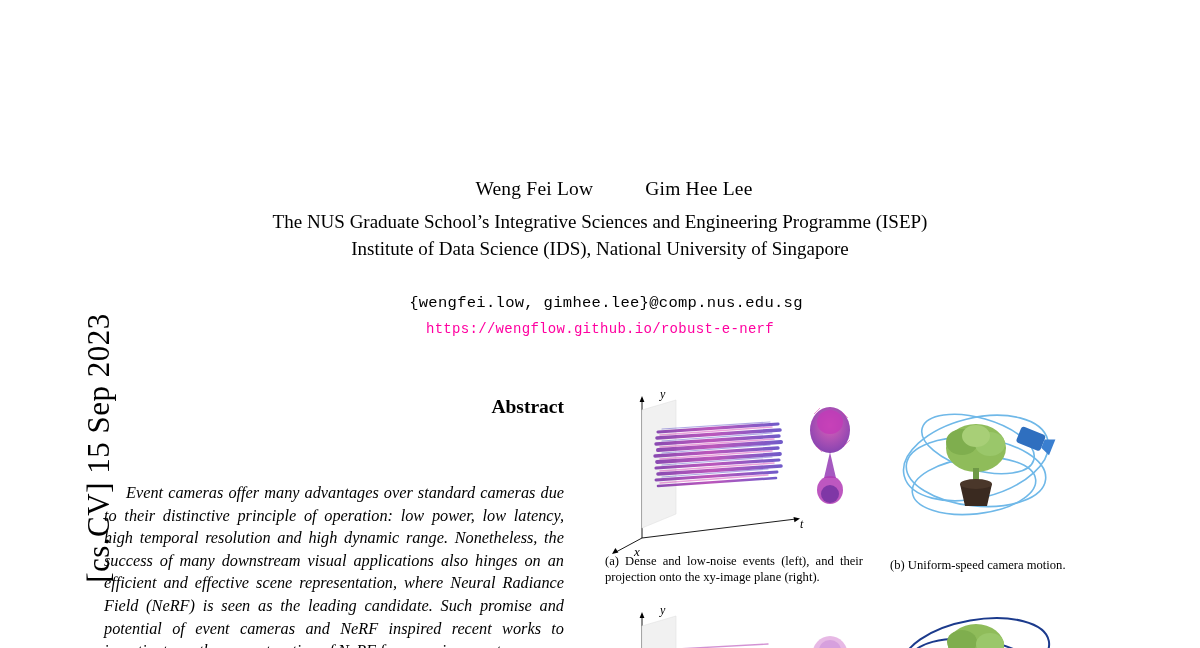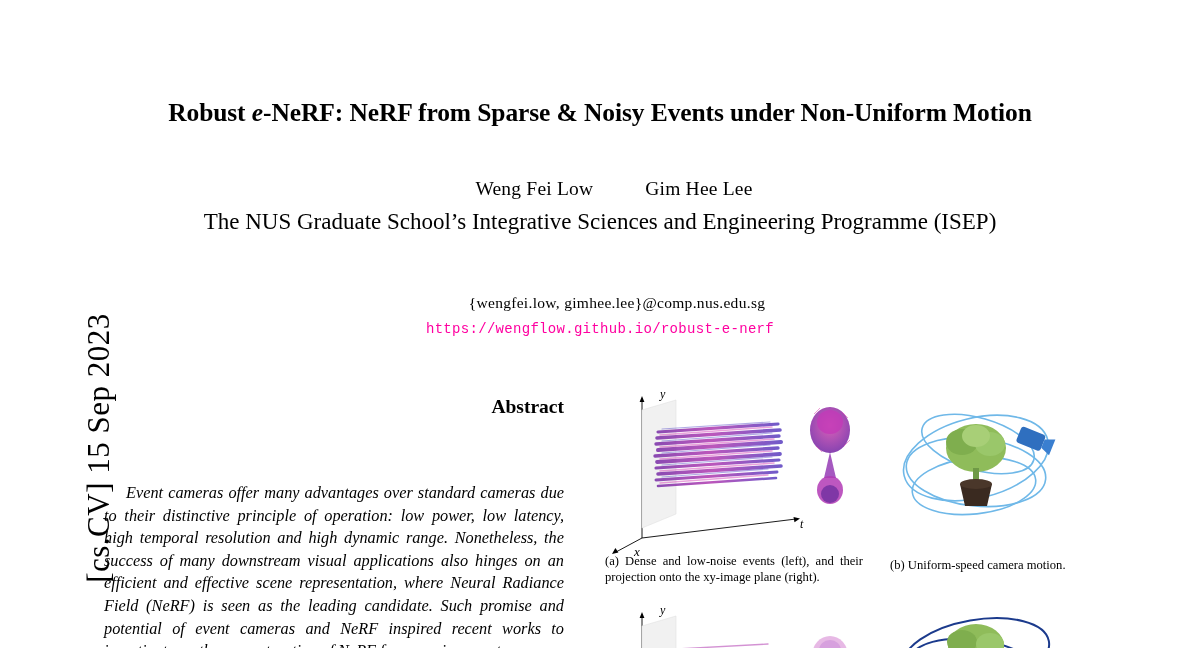--- a/index.html
+++ b/index.html
@@ -75,32 +75,32 @@
     display: inline-block;
     width: 52px;
   }
 
   .affil {
     position: absolute;
     left: 100px;
     top: 208px;
     width: 1000px;
     text-align: center;
-    font-size: 23px;
+    font-size: 19px;
     line-height: 27px;
     font-family: Liberation Serif, serif;
   }
 
   .emails {
     position: absolute;
-    left: 117px;
+    left: 106px;
     top: 294px;
     width: 1000px;
     text-align: center;
-    font-family: Liberation Serif, serif;
+    font-family: Liberation Mono, monospace;
     font-size: 15.5px;
     letter-spacing: 0.3px;
   }
   .url {
     position: absolute;
     left: 100px;
     top: 321px;
     width: 1000px;
     text-align: center;
     font-family: "Liberation Mono", monospace;
@@ -175,32 +175,30 @@
 
   svg { display: block; }
 </style>
 </head>
 <body>
 
 <div class="arxiv-stamp">[cs.CV]  15 Sep 2023</div>
 
 <div class="page">
 
-  <div class="title">
-    <span>Robust </span><span class="em">e</span><span>-NeRF: NeRF from Sparse &amp; Noisy Events under Non-Uniform Motion</span>
-  </div>
 
   <div class="authors">
     <span class="author-names">
       <span>Weng Fei Low</span><span class="gap"></span><span>Gim Hee Lee</span>
     </span>
   </div>
 
   <div class="affil">
     <span class="author-line">The NUS Graduate School’s Integrative Sciences and Engineering Programme (ISEP)</span>
+    <span class="author-line">Institute of Data Science (IDS), National University of Singapore</span>
   </div>
 
   <div class="emails">{wengfei.low, gimhee.lee}@comp.nus.edu.sg</div>
 
   <a class="url" href="#">https://wengflow.github.io/robust-e-nerf</a>
 
   <div class="abstract-head">Abstract</div>
 
   <div class="abstract-body"><span class="indent"></span><span>Event cameras offer many advantages over standard cameras due to their distinctive principle of operation: low power, low latency, high temporal resolution and high dynamic range. Nonetheless, the success of many downstream visual applications also hinges on an efficient and effective scene representation, where Neural Radiance Field (NeRF) is seen as the leading candidate. Such promise and potential of event cameras and NeRF inspired recent works to investigate on the reconstruction of NeRF from moving event</span></div>
 

